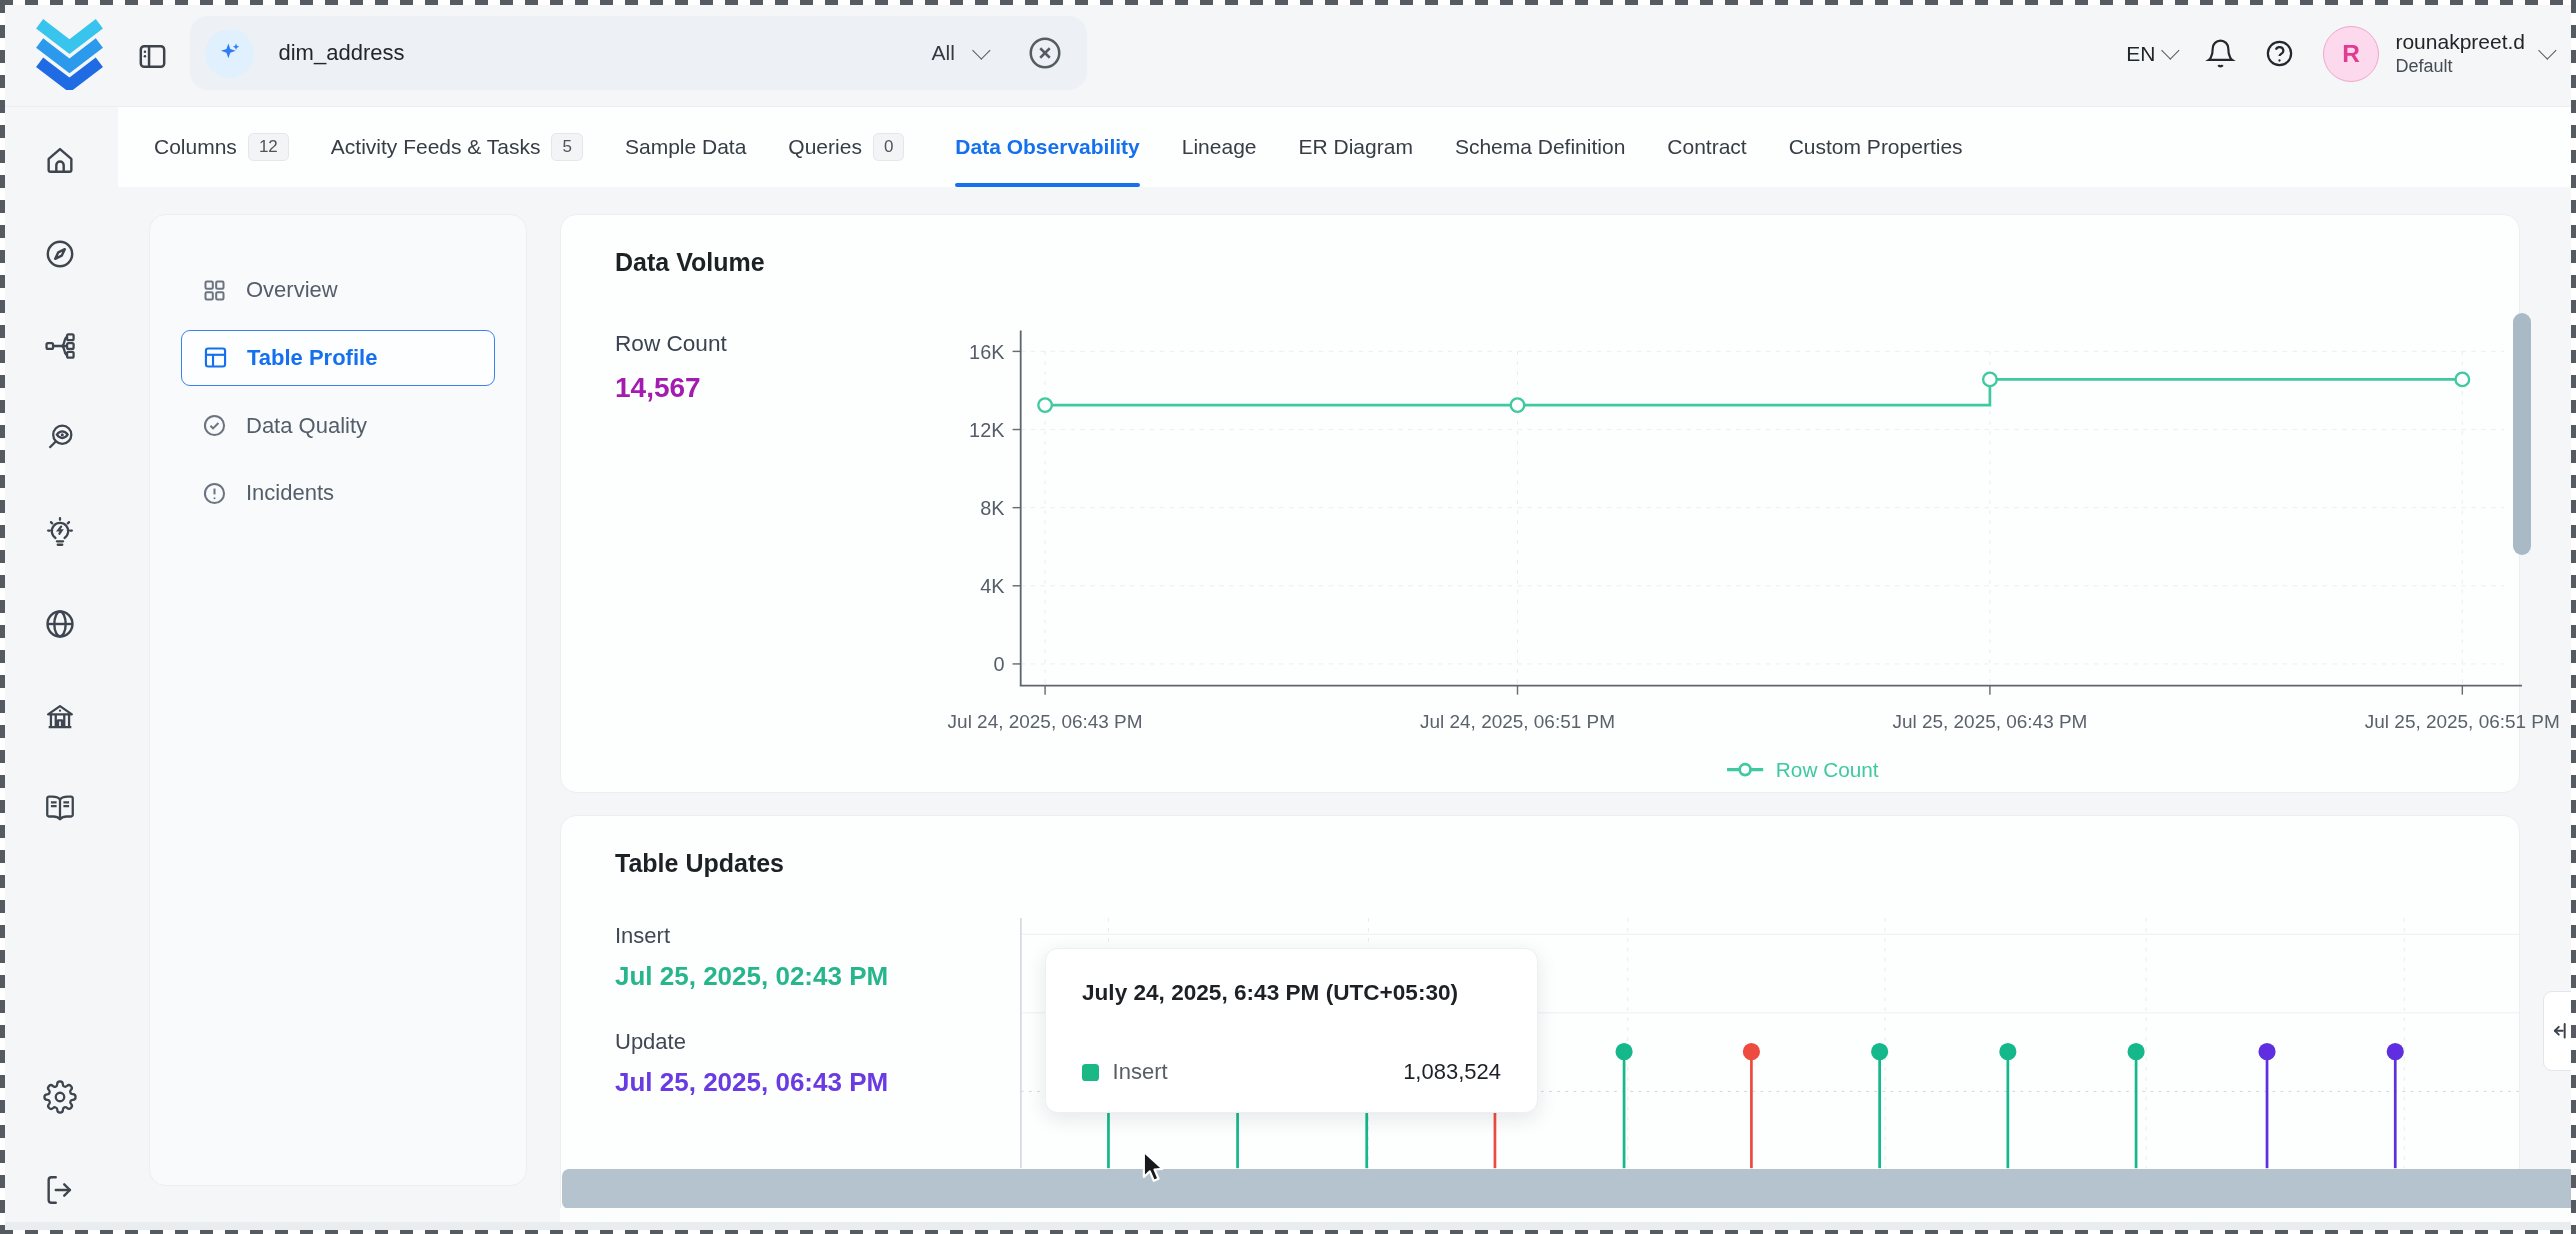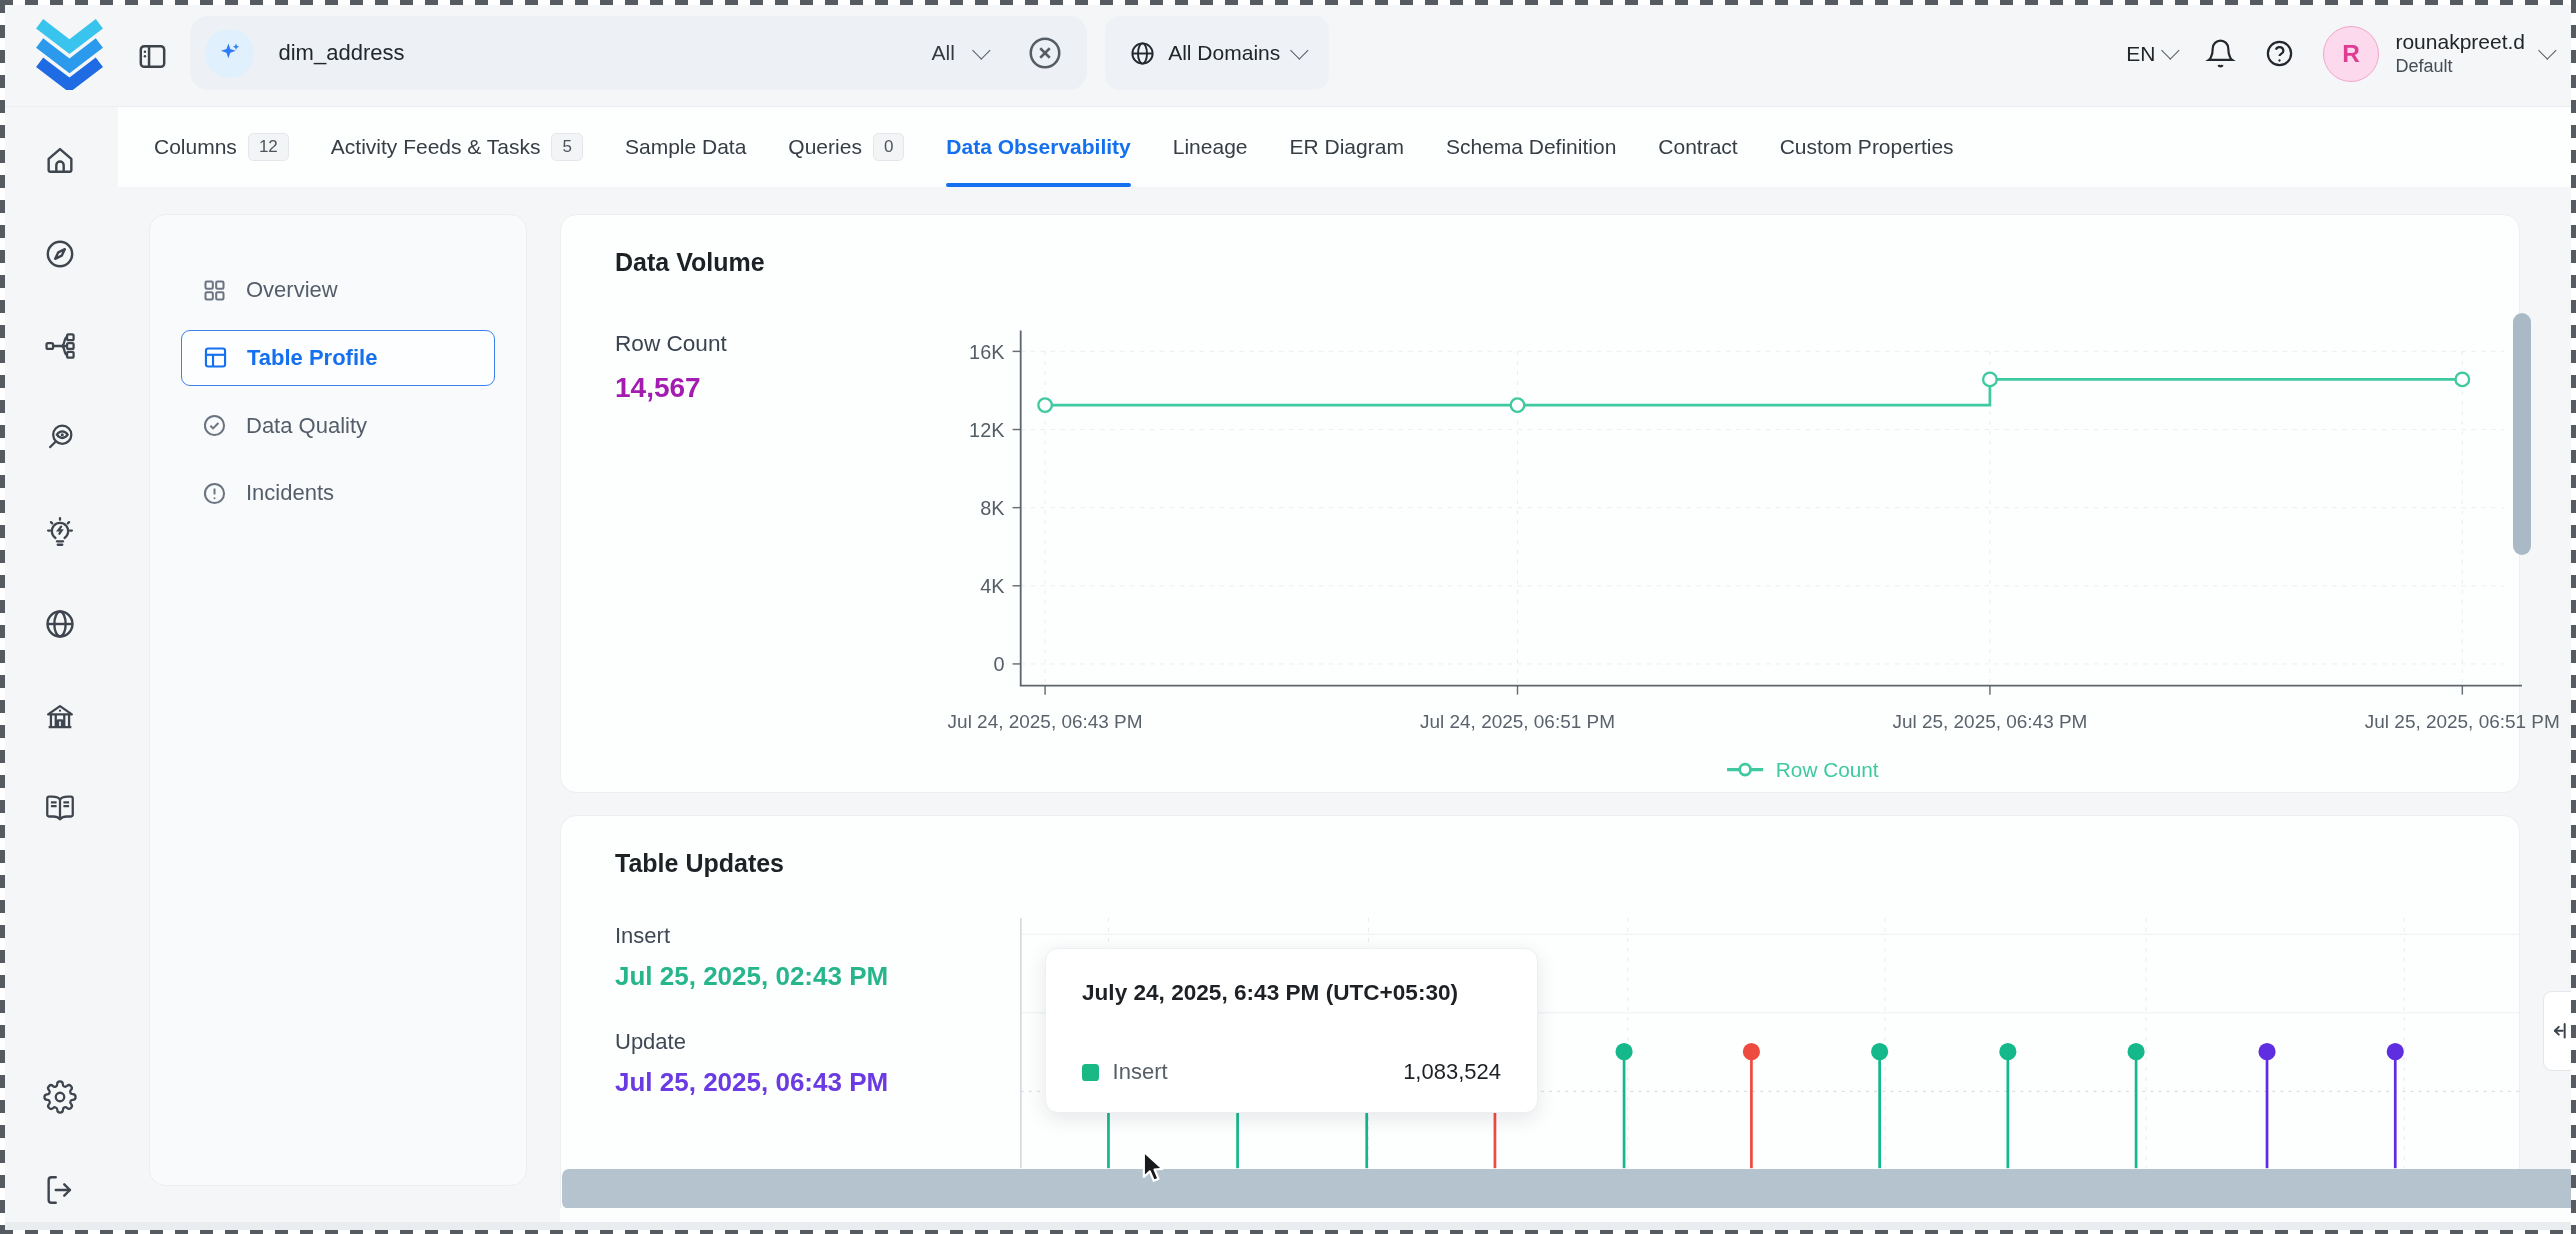--- a/index.html
+++ b/index.html
@@ -28,21 +28,21 @@
   .tb-ic{width:31px;height:31px;color:#23282e;}
   #avatar{width:56px;height:56px;border-radius:50%;background:#fcd9ec;border:1.8px solid #f2a6cc;color:#e03d92;font-size:24.4px;font-weight:600;display:flex;align-items:center;justify-content:center;}
   #userbox{line-height:1.25;}
   #user-name{font-size:21px;color:#21262b;}
   #user-team{font-size:18px;color:#444c55;}
 
   
   #tabrow{position:absolute;left:118px;top:107px;right:0;height:80px;background:#fdfefe;border-bottom:0.9px solid #ecef f1;display:flex;align-items:stretch;padding-left:36px;gap:42px;}
   .tab{display:flex;align-items:center;gap:11px;font-size:21px;color:#363d45;position:relative;cursor:pointer;white-space:nowrap;}
   .tab .count{font-size:17px;color:#4d545c;background:#f2f4f6;border:0.9px solid #e3e7eb;border-radius:5.4px;padding:2.7px 10px;}
-  .tab.active{color:#1570ef;font-weight:600;}
+  .tab.active{color:#1570ef;font-weight:600;margin-left:9px;}
   .tab.active::after{content:'';position:absolute;left:0;right:0;bottom:0;height:4.5px;background:#1570ef;border-radius:2.7px;}
 
   
   #rail{position:absolute;left:0;top:107px;width:118px;bottom:0;background:#f4f6f7;}
   .rail-ic{position:absolute;left:43px;width:34px;height:34px;color:#3e454e;cursor:pointer;}
 
   
   .card{position:absolute;background:#fdfefe;border:0.9px solid #eceef1;border-radius:16.3px;}
   #menu-card{left:149px;top:214px;width:378px;height:972px;background:#f8fafb;padding:47px 0 0 0;display:flex;flex-direction:column;gap:11.8px;}
   .menu-item{height:56px;margin:0 31px;display:flex;align-items:center;gap:18px;padding-left:20px;font-size:22px;color:#545e6a;border-radius:9px;cursor:pointer;}
@@ -110,29 +110,20 @@
         <span>All</span>
           <span class="chev"></span>
       </span>
       <svg id="clear-btn" viewBox="0 0 24 24" fill="none" stroke="currentColor" stroke-width="1.6">
         <circle cx="12" cy="12" r="9"></circle>
           <line x1="9" y1="9" x2="15" y2="15"></line>
           <line x1="15" y1="9" x2="9" y2="15"></line>
       </svg>
     </div>
 
-    <div id="domains">
-      <svg width="27" height="27" viewBox="0 0 24 24" fill="none" stroke="#23282e" stroke-width="1.7">
-        <circle cx="12" cy="12" r="9"></circle>
-          <ellipse cx="12" cy="12" rx="4" ry="9"></ellipse>
-          <line x1="3" y1="12" x2="21" y2="12"></line>
-      </svg>
-      <span>All Domains</span>
-      <span class="chev"></span>
-    </div>
 
     <div id="topbar-right">
       <span id="lang">
         <span>EN</span>
           <span class="chev"></span>
       </span>
       <svg class="tb-ic" viewBox="0 0 24 24" fill="none" stroke="currentColor" stroke-width="1.7">
         <path d="M18 8a6 6 0 0 0-12 0c0 7-3 9-3 9h18s-3-2-3-9"></path>
           <path d="M13.7 21a2 2 0 0 1-3.4 0"></path>
       </svg>

